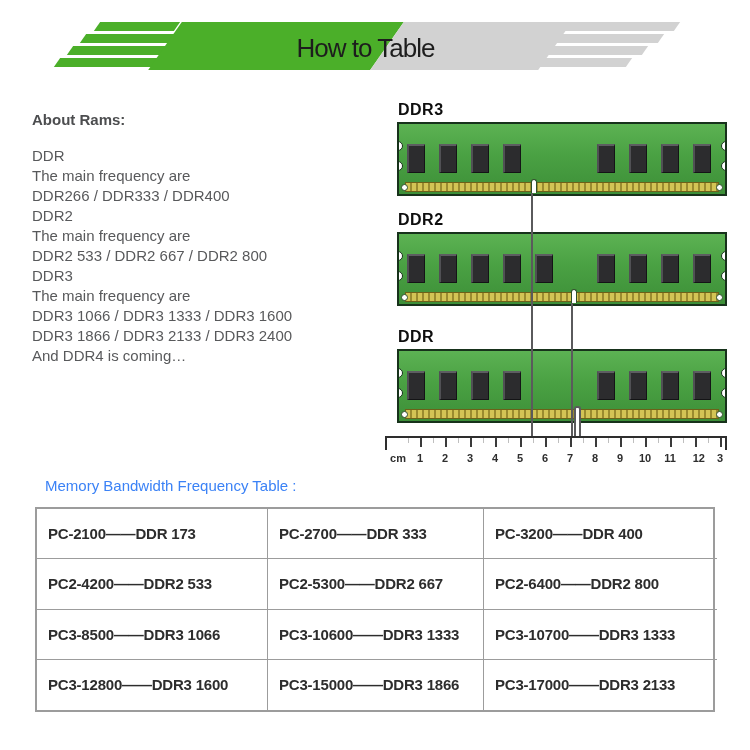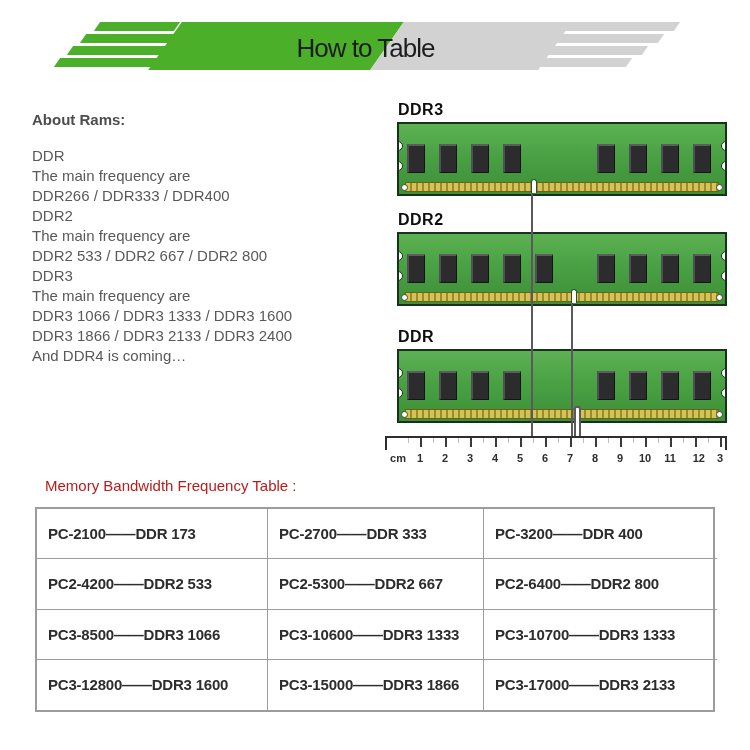--- a/index.html
+++ b/index.html
@@ -60,21 +60,21 @@
   #ruler .base{position:absolute;left:0;top:0;width:342px;height:2px;background:#2e2e2e;}
   #ruler .end-tick{position:absolute;top:0;width:2px;height:14px;background:#2e2e2e;}
   #ruler .tick{position:absolute;top:2px;width:2px;height:9px;background:#3a3a3a;}
   #ruler .half{position:absolute;top:2px;width:1px;height:5px;background:#bfbfbf;}
   #ruler .num{position:absolute;top:16px;width:20px;margin-left:-10px;text-align:center;
     font-size:11px;font-weight:bold;color:#2e2e2e;}
   #ruler .unit{position:absolute;left:2px;top:16px;width:22px;text-align:center;
     font-size:11px;font-weight:bold;color:#2e2e2e;}
 
   
-  #table-title{position:absolute;left:45px;top:477px;font-size:15px;color:#b91c1c;}
+  #table-title{position:absolute;left:45px;top:477px;font-size:15px;color:#3b82f6;}
   #freq-table{position:absolute;left:35px;top:507px;width:680px;height:205px;
     display:grid;grid-template-columns:231px 216px 233px;grid-template-rows:repeat(4,1fr);
     border:2px solid #9c9c9c;box-sizing:border-box;}
   #freq-table .cell{border-right:1px solid #9c9c9c;border-bottom:1px solid #9c9c9c;
     display:flex;align-items:center;padding-left:11px;
     font-size:15px;font-weight:bold;color:#2d2d2d;letter-spacing:-0.2px;}
   #freq-table .cell:nth-child(3n){border-right:none;}
   #freq-table .cell:nth-child(n+10){border-bottom:none;}
 </style>
 </head>

